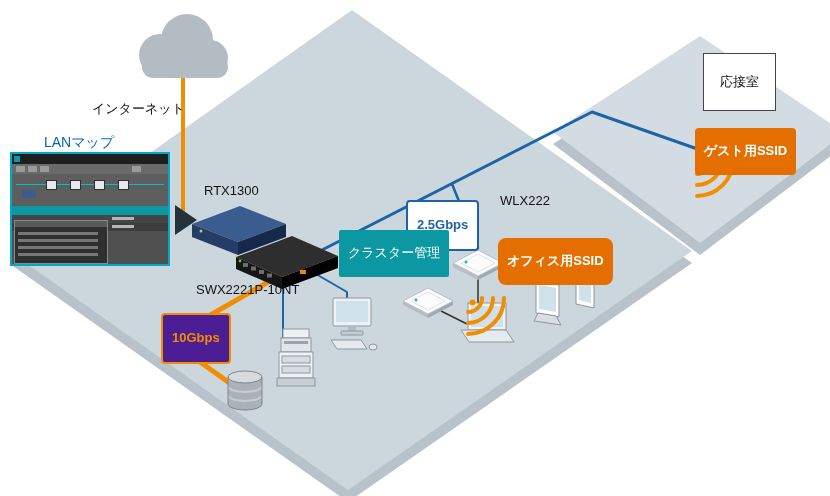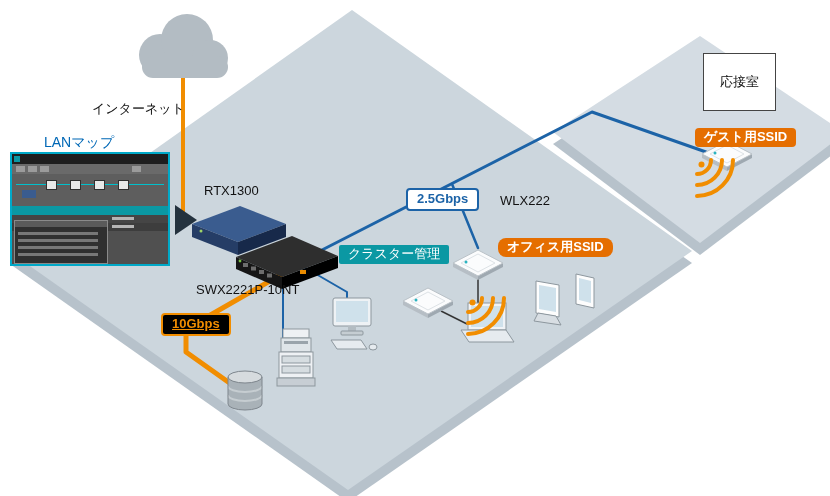--- a/index.html
+++ b/index.html
@@ -6,24 +6,24 @@
   .stage{
     position:relative;width:830px;height:496px;background:#ffffff;overflow:hidden;
     font-family:"Liberation Sans","DejaVu Sans",sans-serif;
   }
   .stage svg{position:absolute;left:0;top:0;}
   .stk-orange{stroke:var(--orange,#f39800);}
   .fill-orange{fill:var(--orange,#f39800);}
   .stk-blue{stroke:var(--blue,#1c63a7);}
   .lbl{position:absolute;font-size:13px;color:#111;white-space:nowrap;}
   .lanmap-title{position:absolute;left:44px;top:134px;font-size:14px;font-weight:normal;color:var(--lanmap_blue,#0068b6);white-space:nowrap;}
-  .badge{position:absolute;font-size:13px;font-weight:bold;padding:0 9px;white-space:nowrap;line-height:1.45;}
-  .badge-10g{left:161px;top:313px;background:#000000;border:2px solid var(--orange,#f39800);color:var(--orange,#f39800);border-radius:4px;text-decoration:underline;}
-  .badge-25g{left:406px;top:188px;background:#fff;border:2px solid var(--blue,#1c63a7);color:var(--blue,#1c63a7);border-radius:4px;}
-  .badge-cluster{left:339px;top:245px;background:var(--teal,#0b98a3);color:#fff;border-radius:2px;font-weight:normal;}
+  .badge{position:absolute;font-size:13px;font-weight:bold;padding:14px 9px;white-space:nowrap;line-height:1.45;}
+  .badge-10g{left:161px;top:313px;background:#4c1d95;border:2px solid var(--orange,#f39800);color:var(--orange,#f39800);border-radius:4px;}
+  .badge-25g{left:406px;top:200px;background:#fff;border:2px solid var(--blue,#1c63a7);color:var(--blue,#1c63a7);border-radius:4px;}
+  .badge-cluster{left:339px;top:230px;background:var(--teal,#0b98a3);color:#fff;border-radius:2px;font-weight:normal;}
   .badge-office{left:498px;top:238px;background:var(--ssid_orange,#e56e00);color:#fff;border-radius:8px;}
   .badge-guest{left:695px;top:128px;background:var(--ssid_orange,#e56e00);color:#fff;border-radius:4px;}
   .room-box{position:absolute;left:703px;top:53px;background:#fff;border:1px solid #444;padding:19px 16px;font-size:13px;color:#111;white-space:nowrap;}
   
   .lanmap{position:absolute;left:10px;top:152px;width:160px;height:114px;box-sizing:border-box;
           border:2px solid var(--lanmap_border,#00a9c8);background:#505050;}
   .lanmap div{position:absolute;}
   .lm-titlebar{left:0;top:0;width:100%;height:10px;background:#1e1e1e;}
   .lm-titledot{left:2px;top:2px;width:6px;height:6px;background:var(--teal,#0b98a3);}
   .lm-toolbar{left:0;top:10px;width:100%;height:10px;background:#6a6a6a;}

